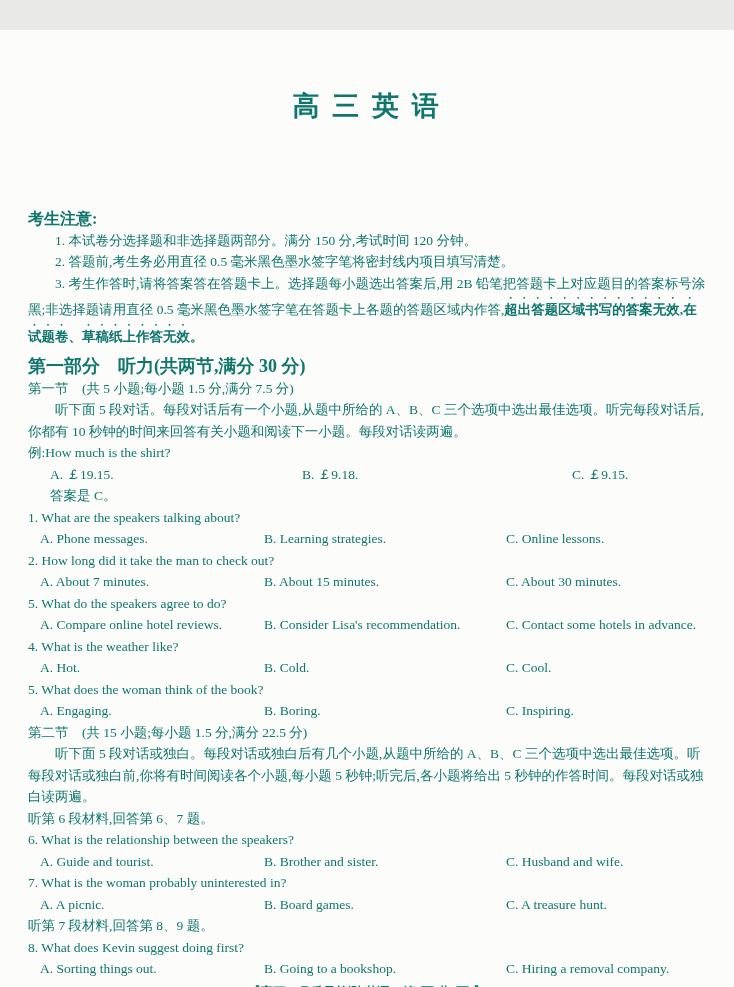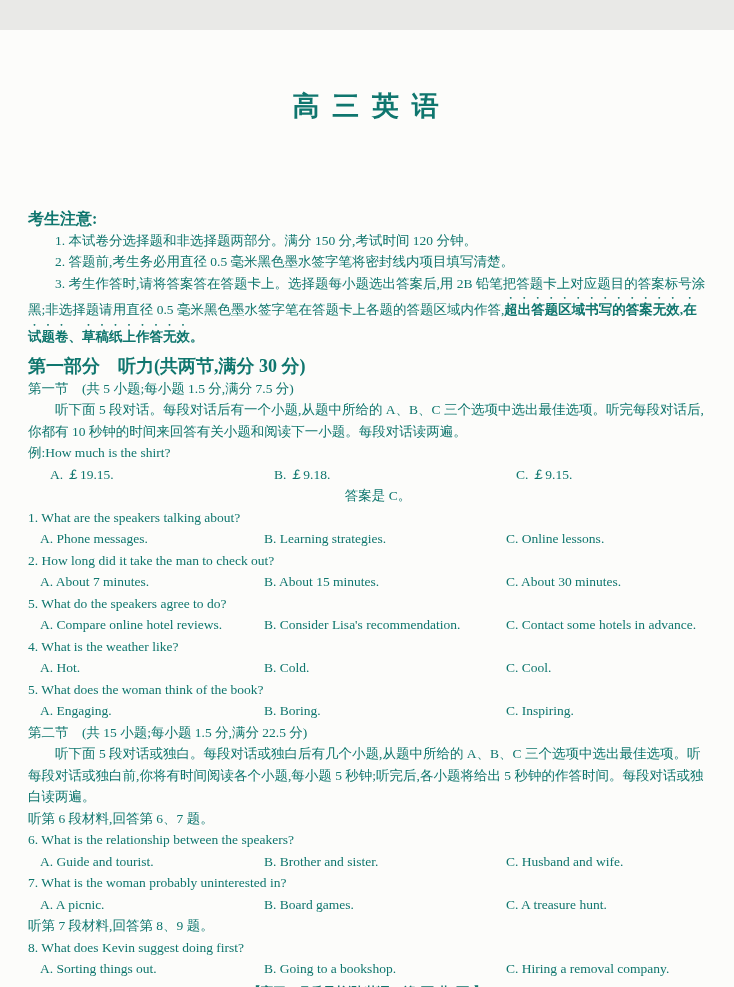--- a/index.html
+++ b/index.html
@@ -35,22 +35,22 @@
     text-emphasis: filled dot;
     text-emphasis-position: over right;
   }
   .part-heading { font-weight: bold; font-size: 18px; margin-top: 9px; }
   .sec-heading { }
   .example-opts, .opts {
     display: grid;
     grid-template-columns: 224px 242px auto;
     padding-left: 12px;
   }
-  .example-opts { padding-left: 22px; }
-  .answer { padding-left: 22px; text-align: center; }
+  .example-opts { padding-left: 22px; gap: 28px; }
+  .answer { padding-left: 22px; }
   .material { }
   .footer {
     position: absolute;
     bottom: 14px; left: 0; right: 0;
     text-align: center;
     font-weight: bold;
     font-size: 12.5px;
   }
   .footer-right {
     position: absolute;

